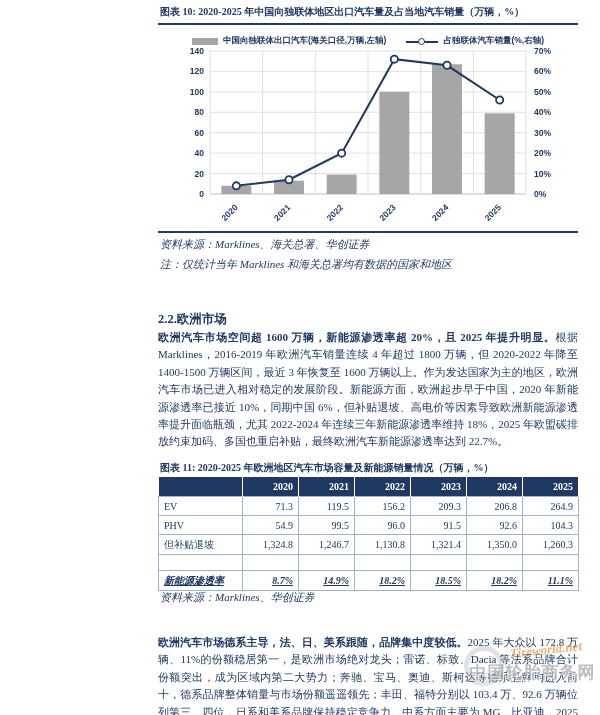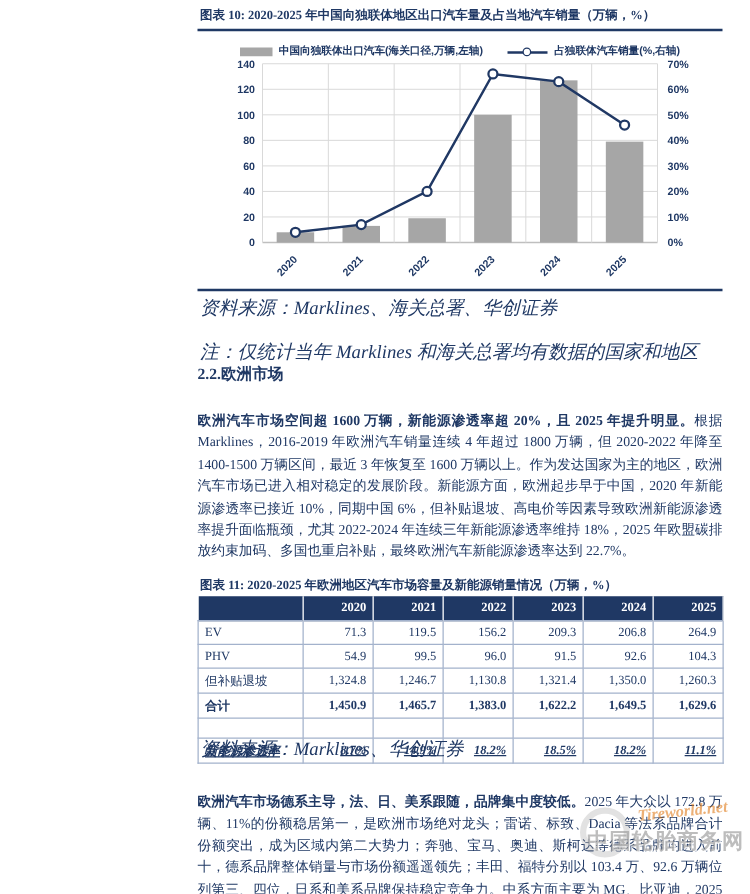--- a/index.html
+++ b/index.html
@@ -13,21 +13,21 @@
   .rule{background:#1f3864;height:2px;width:420px;}
   .rule-thin{background:#1f3864;height:1.5px;width:420px;}
   .legend{display:flex;justify-content:center;align-items:center;gap:20px;width:420px;
     font-size:8.5px;font-weight:bold;color:#1f3864;font-family:"Liberation Sans",sans-serif;}
   .legend-item{display:flex;align-items:center;gap:5px;}
   .swatch-bar{width:26px;height:7px;background:#a6a6a6;display:inline-block;}
   .swatch-line{position:relative;width:32px;height:9px;display:inline-block;}
   .swatch-line .ln{position:absolute;left:0;top:4px;width:32px;height:2px;background:#203864;}
   .swatch-line .mk{position:absolute;left:12px;top:1px;width:5px;height:5px;border:1.6px solid #203864;border-radius:50%;background:#fff;}
   svg text.tick{font-size:8.5px;font-weight:bold;fill:#1f3864;font-family:"Liberation Sans",sans-serif;}
-  .src{font-size:15px;font-style:italic;color:#1f3864;}
+  .src{font-size:11px;font-style:italic;color:#1f3864;}
   .sec-head{font-size:12.5px;font-weight:bold;color:#1f3864;}
   .para{font-size:11px;line-height:17.4px;text-align:justify;color:#1f3864;}
   .para b{font-weight:bold;}
   table.fig-table{border-collapse:collapse;table-layout:fixed;width:420px;
     font-size:10px;color:#1f3864;font-family:"Liberation Serif","DejaVu Serif",serif;}
   table.fig-table col.c0{width:84px;}
   table.fig-table col.cn{width:56px;}
   table.fig-table th{background:#1f3864;color:#ffffff;font-weight:bold;text-align:right;
     padding:3px 5px 3px 2px;border-right:1.5px solid #ffffff;height:13px;}
   table.fig-table td{border:1px solid #a3b2cc;padding:2.5px 5px;height:13px;}
@@ -113,23 +113,23 @@
       <text x="80.33333333333333" y="162" text-anchor="end" class="tick" transform="rotate(-45 80.33333333333333 162)">2020</text>
       <text x="133" y="162" text-anchor="end" class="tick" transform="rotate(-45 133 162)">2021</text>
       <text x="185.66666666666666" y="162" text-anchor="end" class="tick" transform="rotate(-45 185.66666666666666 162)">2022</text>
       <text x="238.33333333333331" y="162" text-anchor="end" class="tick" transform="rotate(-45 238.33333333333331 162)">2023</text>
       <text x="291" y="162" text-anchor="end" class="tick" transform="rotate(-45 291 162)">2024</text>
       <text x="343.66666666666663" y="162" text-anchor="end" class="tick" transform="rotate(-45 343.66666666666663 162)">2025</text>
     </svg>
 
   <div class="abs rule-thin" style="left:0;top:231px;"></div>
   <div class="abs src" style="left:2px;top:237px;">资料来源：Marklines、海关总署、华创证券</div>
-  <div class="abs src" style="left:2px;top:272px;">注：仅统计当年 Marklines 和海关总署均有数据的国家和地区</div>
-
-  <div class="abs sec-head" style="left:0;top:291px;text-align:right;">2.2.欧洲市场</div>
+  <div class="abs src" style="left:2px;top:257px;">注：仅统计当年 Marklines 和海关总署均有数据的国家和地区</div>
+
+  <div class="abs sec-head" style="left:0;top:311px;text-align:right;">2.2.欧洲市场</div>
 
   <div class="abs para" style="left:0;top:329px;width:420px;">
     <b>欧洲汽车市场空间超 1600 万辆，新能源渗透率超 20%，且 2025 年提升明显。</b><span>根据 Marklines，2016-2019 年欧洲汽车销量连续 4 年超过 1800 万辆，但 2020-2022 年降至 1400-1500 万辆区间，最近 3 年恢复至 1600 万辆以上。作为发达国家为主的地区，欧洲汽车市场已进入相对稳定的发展阶段。新能源方面，欧洲起步早于中国，2020 年新能源渗透率已接近 10%，同期中国 6%，但补贴退坡、高电价等因素导致欧洲新能源渗透率提升面临瓶颈，尤其 2022-2024 年连续三年新能源渗透率维持 18%，2025 年欧盟碳排放约束加码、多国也重启补贴，最终欧洲汽车新能源渗透率达到 22.7%。</span>
   </div>
 
   <div class="abs fig-title" style="left:2px;top:461px;">图表 11:  2020-2025 年欧洲地区汽车市场容量及新能源销量情况（万辆，%）</div>
 
   <table class="fig-table abs" style="left:0;top:477px;">
     <colgroup>
         <col class="c0">
@@ -172,29 +172,20 @@
         </tr>
         <tr class="normal">
           <td class="lbl">但补贴退坡</td>
           <td class="num">1,324.8</td>
           <td class="num">1,246.7</td>
           <td class="num">1,130.8</td>
           <td class="num">1,321.4</td>
           <td class="num">1,350.0</td>
           <td class="num">1,260.3</td>
         </tr>
-        <tr class="bold">
-          <td class="lbl">合计</td>
-          <td class="num">1,450.9</td>
-          <td class="num">1,465.7</td>
-          <td class="num">1,383.0</td>
-          <td class="num">1,622.2</td>
-          <td class="num">1,649.5</td>
-          <td class="num">1,629.6</td>
-        </tr>
         <tr class="empty">
           <td class="lbl blank"></td>
           <td class="num blank"></td>
           <td class="num blank"></td>
           <td class="num blank"></td>
           <td class="num blank"></td>
           <td class="num blank"></td>
           <td class="num blank"></td>
         </tr>
         <tr class="rate">

